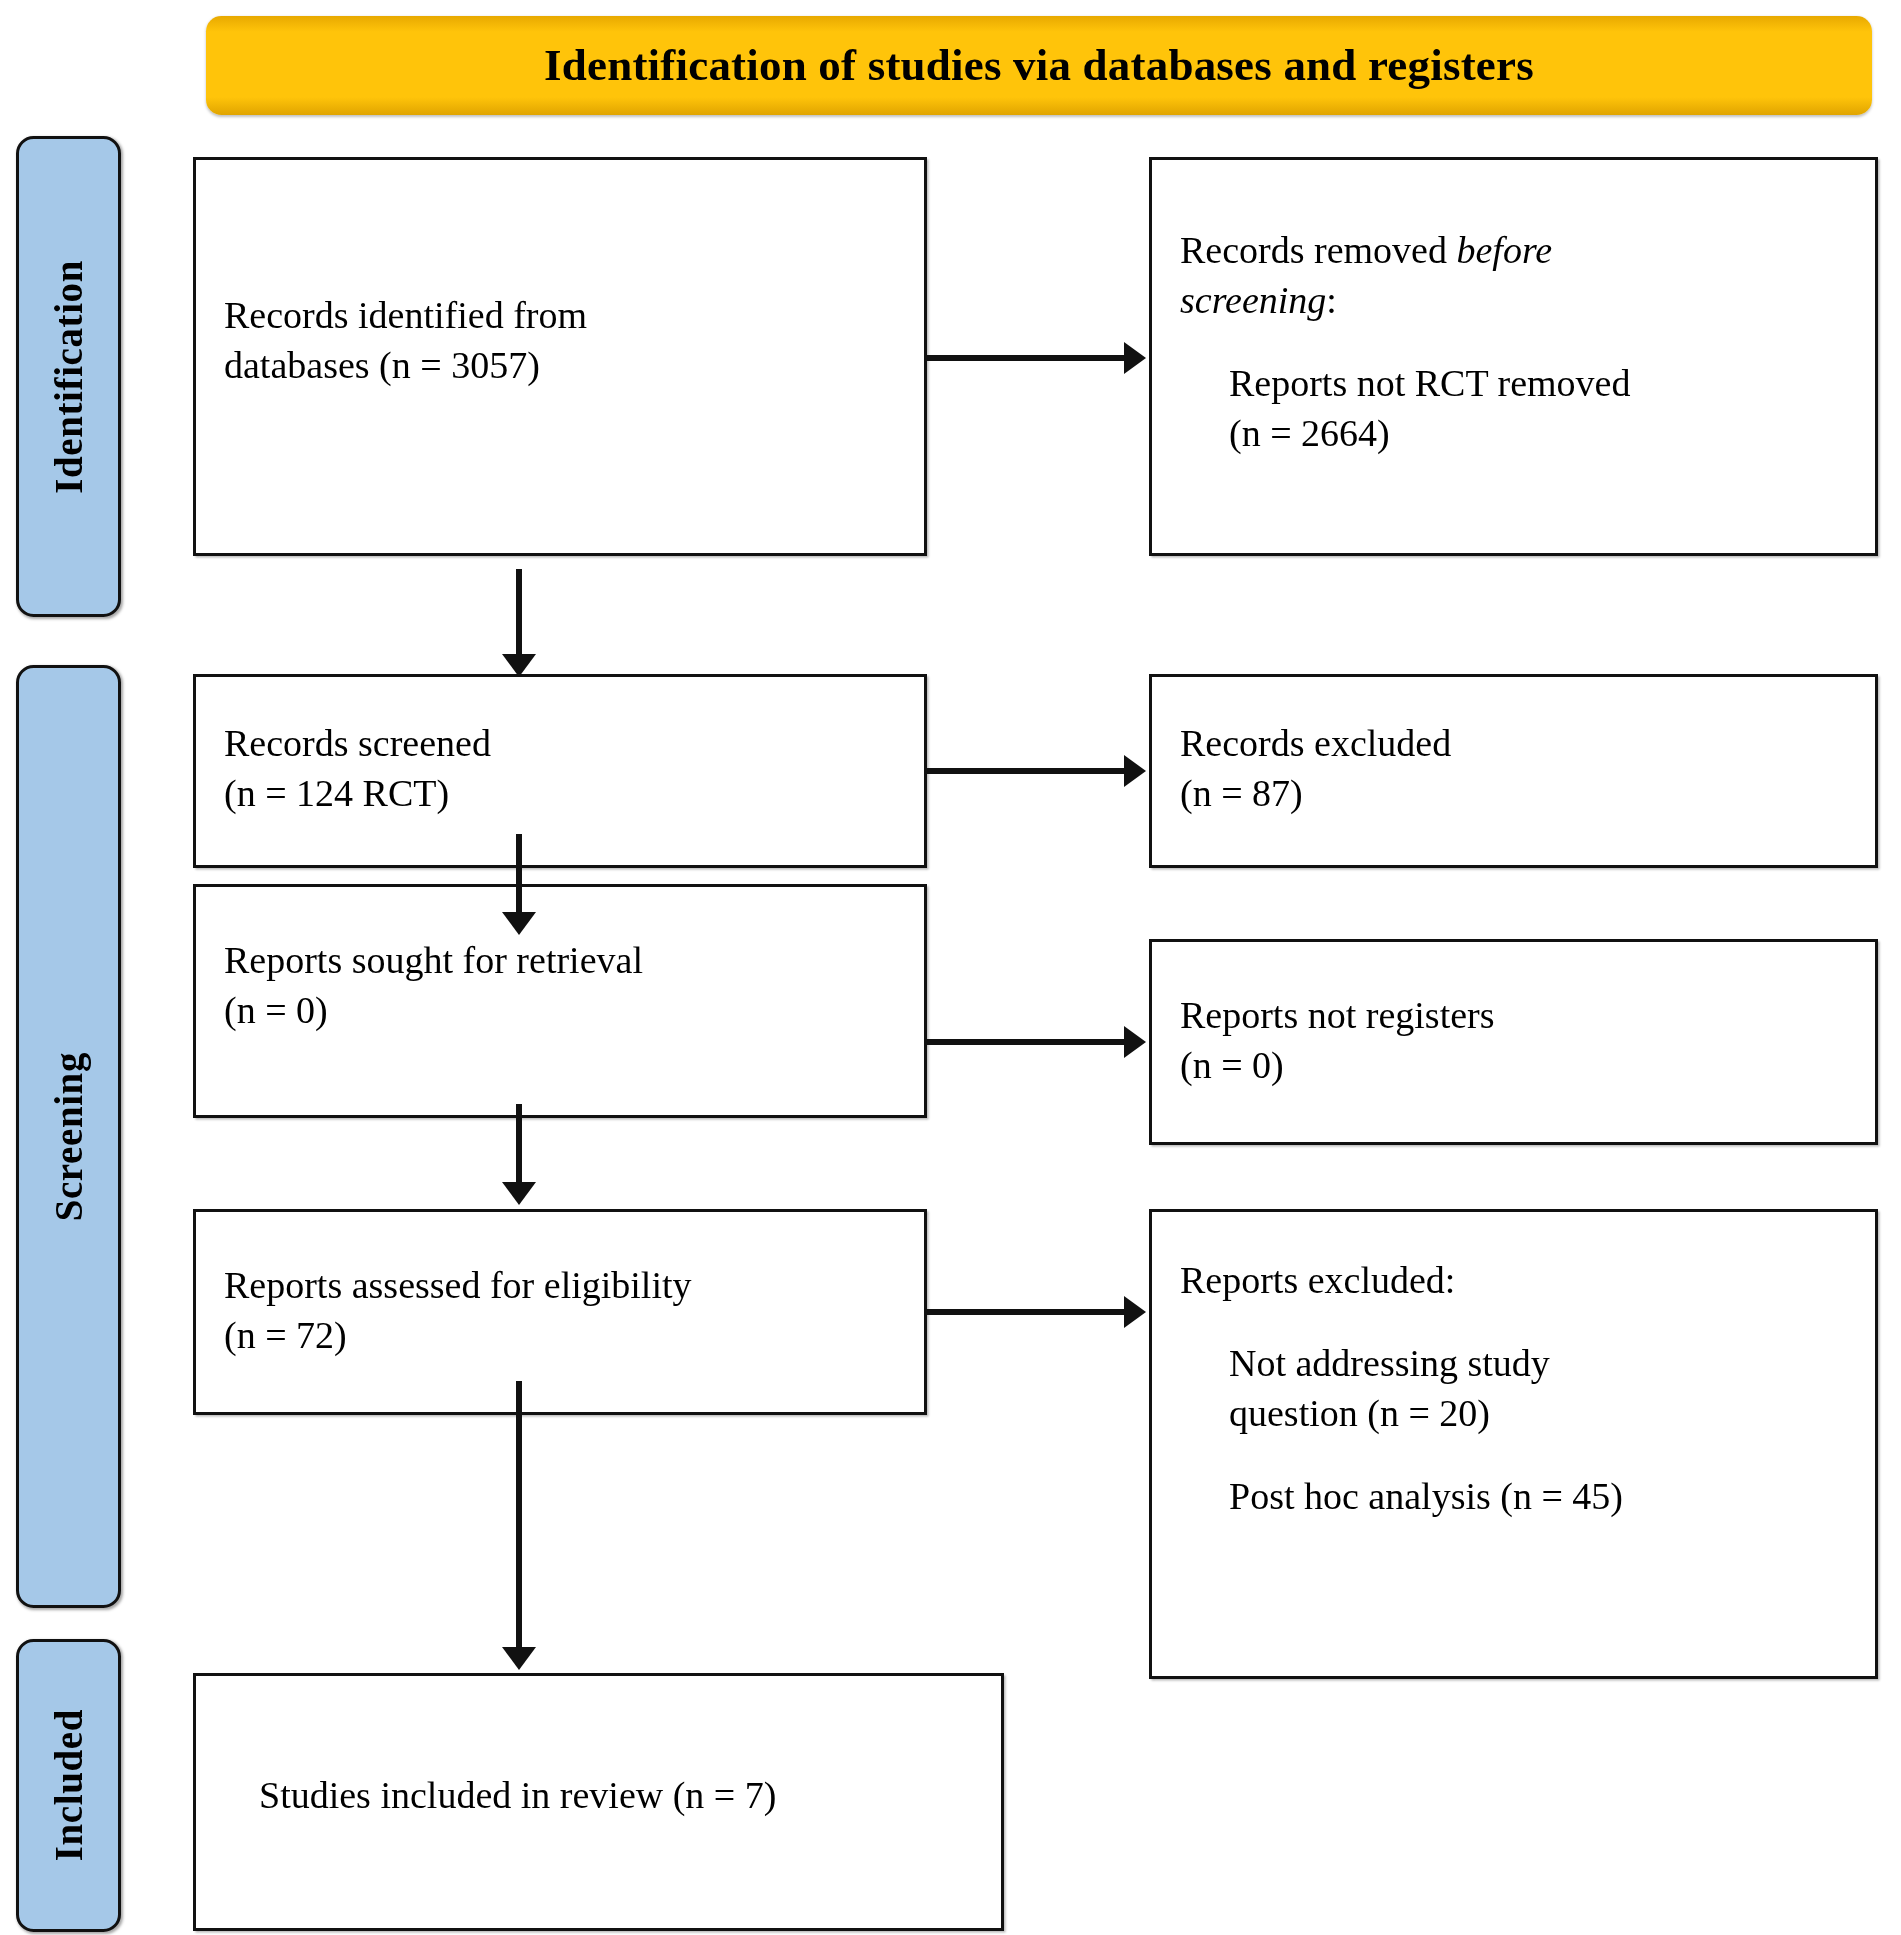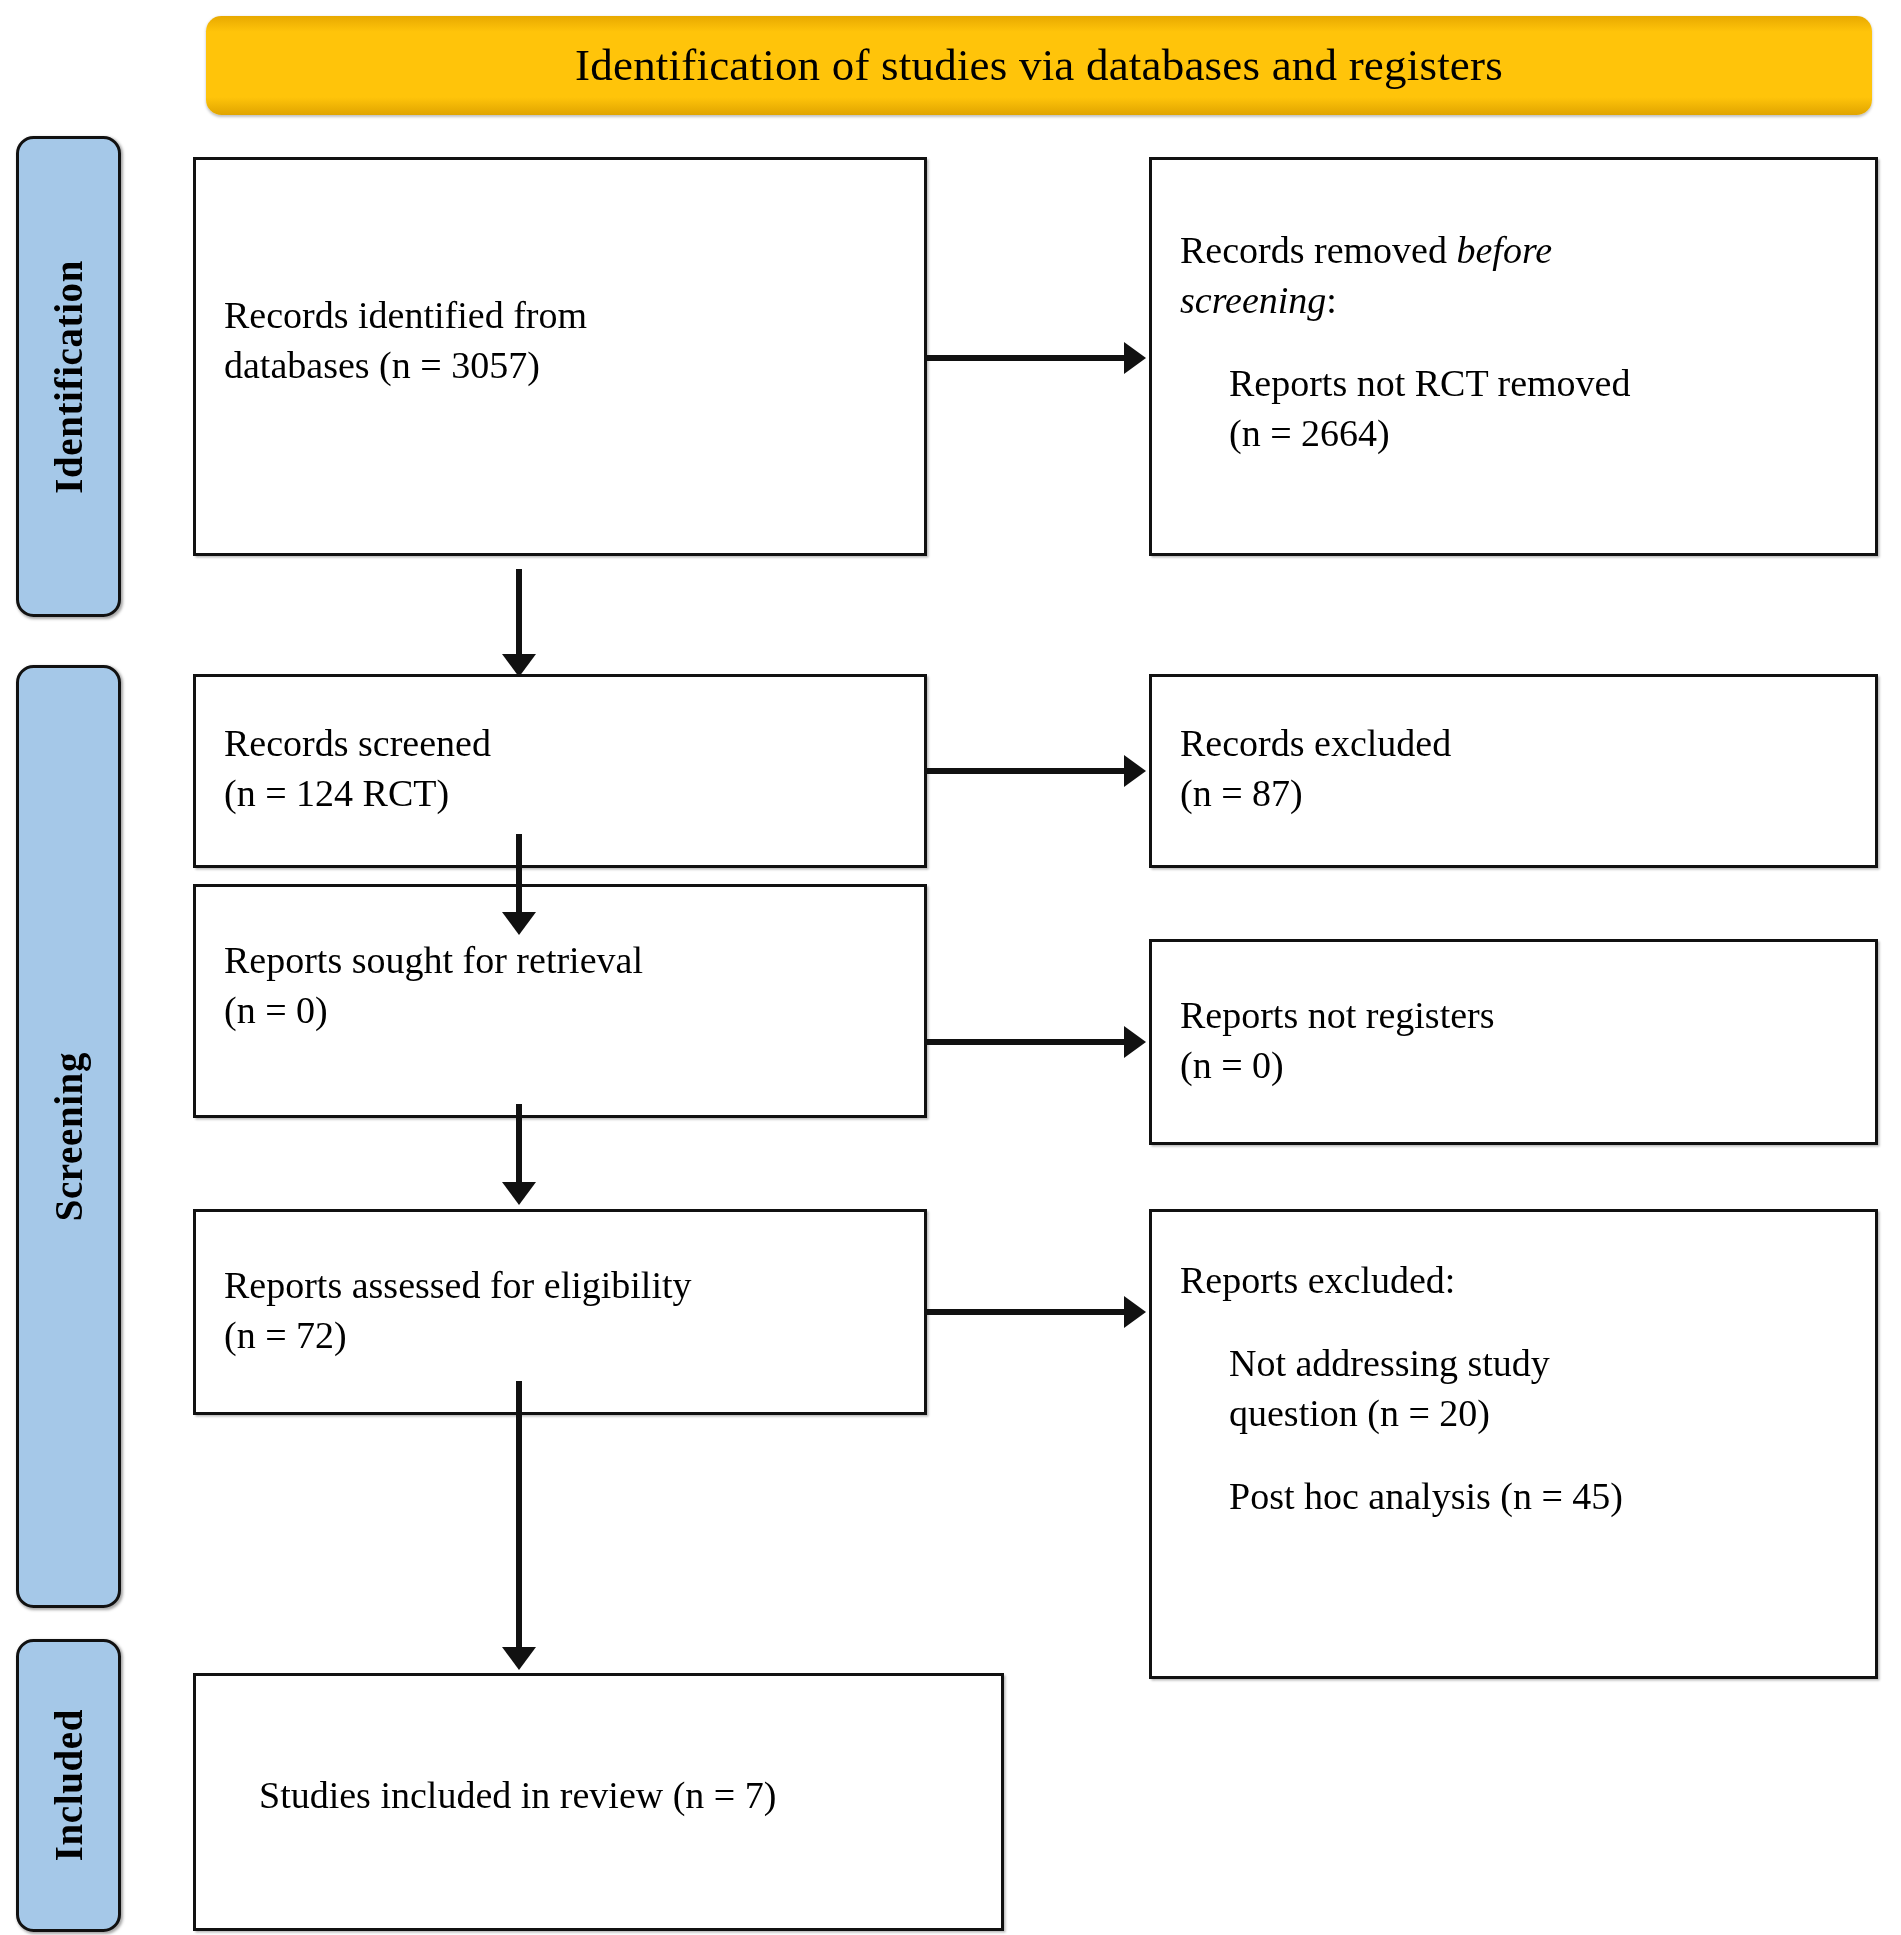--- a/index.html
+++ b/index.html
@@ -27,21 +27,21 @@
     height: 99px;
     background: linear-gradient(to bottom, #e8a900 0%, #ffc40a 16%, #ffc40a 82%, #e0a400 100%);
     border-radius: 15.3px;
     box-sizing: border-box;
     display: flex;
     align-items: center;
     justify-content: center;
     box-shadow: 0 1.8px 2.9px rgba(0,0,0,0.25);
   }
   .banner-text {
-    font-weight: normal;
+    font-weight: bold;
     font-size: 45px;
     color: #000000;
     letter-spacing: 0.2px;
     text-align: center;
     line-height: 1.1;
   }
 
   
   .stage-tab {
     position: absolute;

